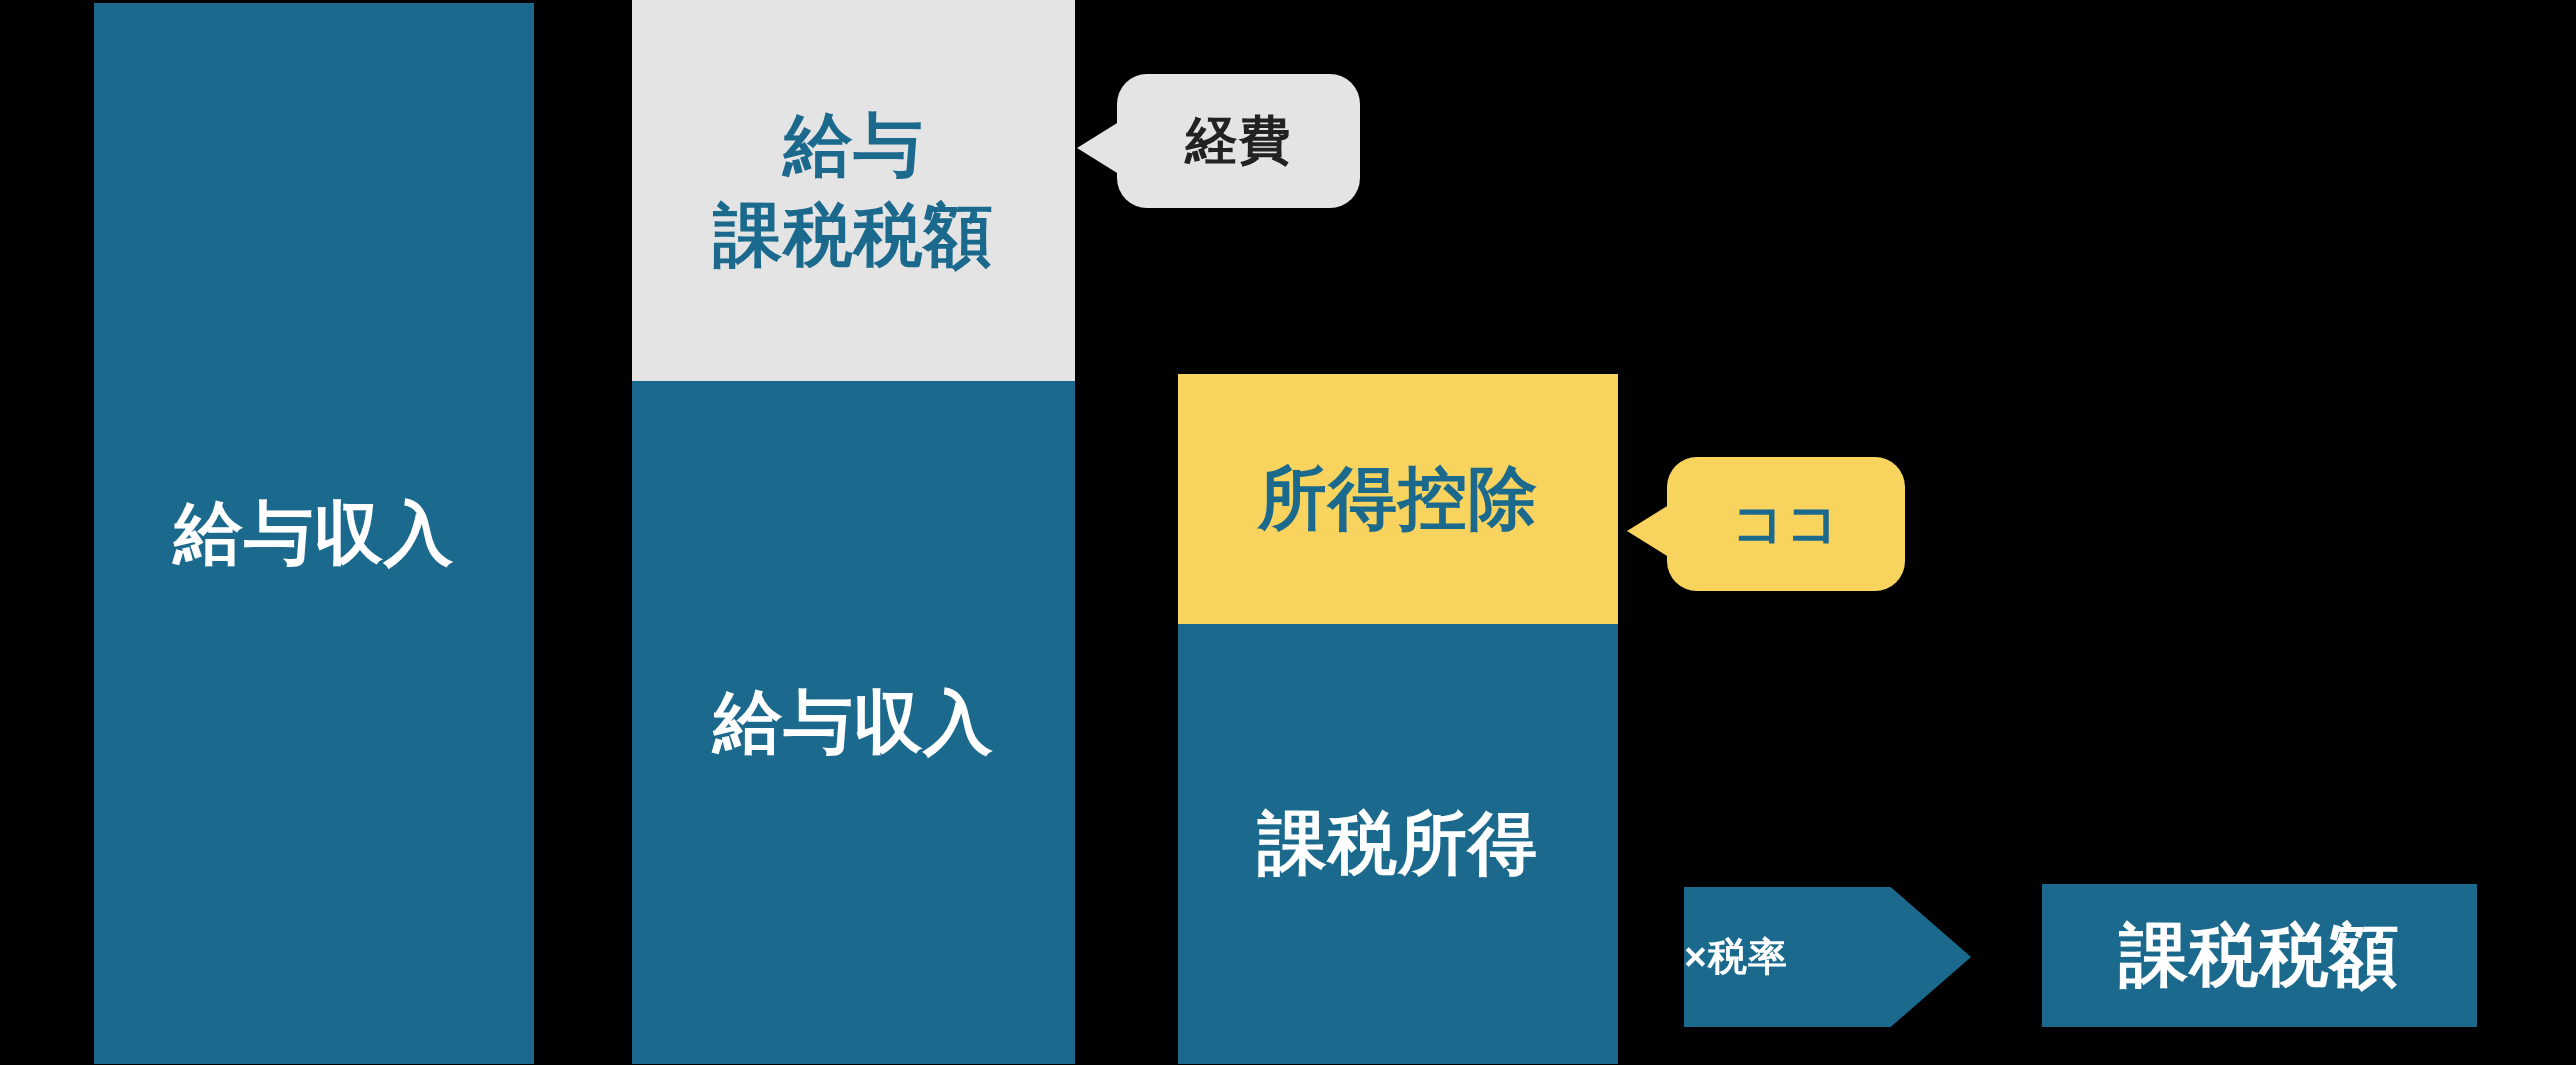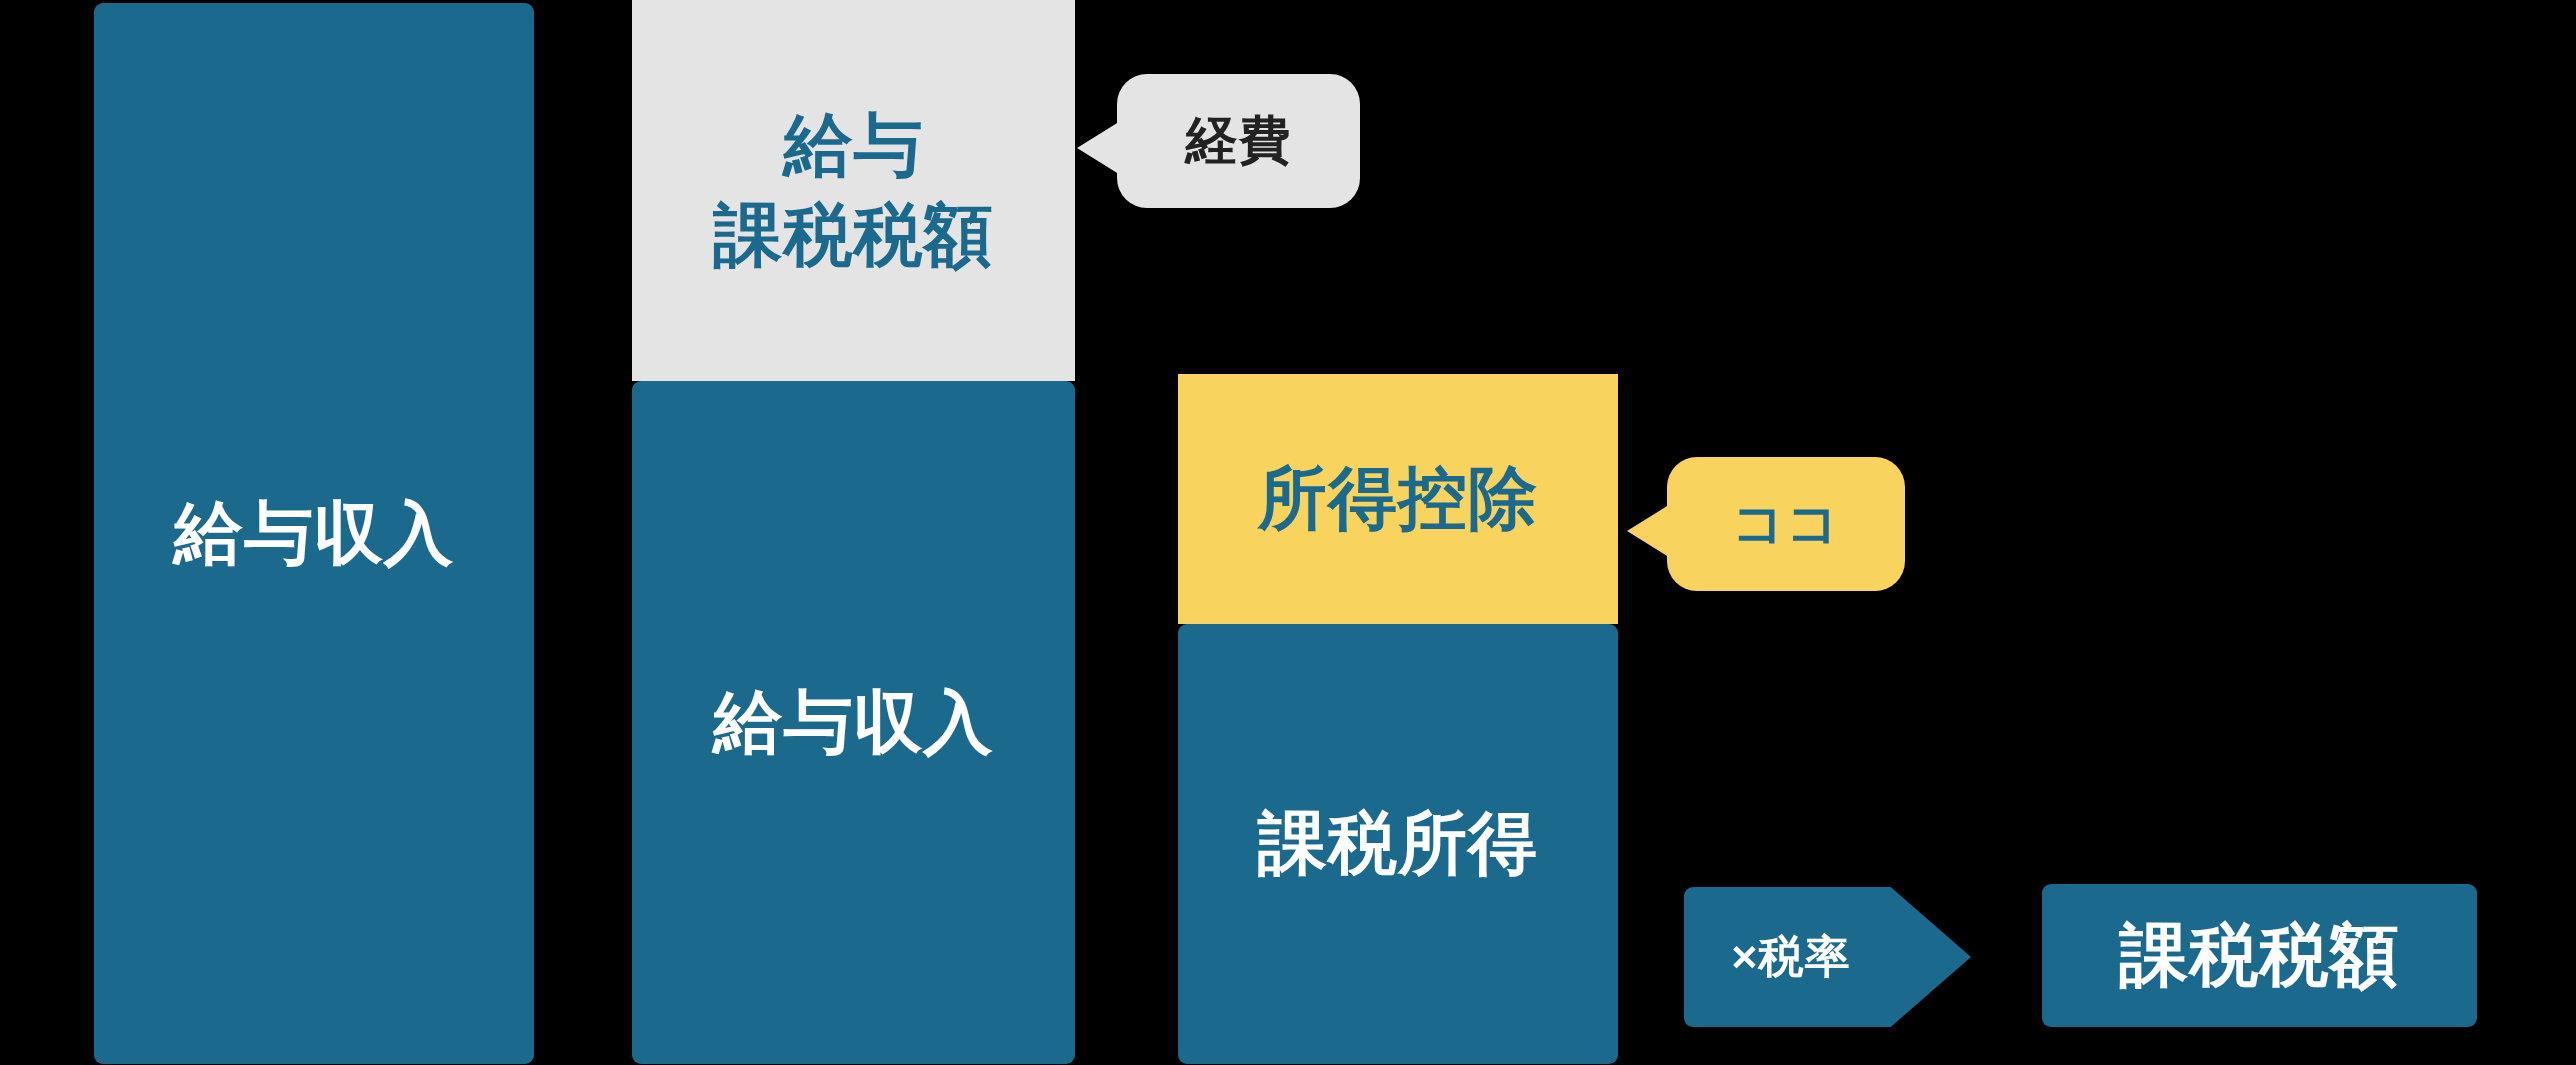--- a/index.html
+++ b/index.html
@@ -21,21 +21,21 @@
     display: flex;
     align-items: center;
     justify-content: center;
     text-align: center;
   }
   .lbl {
     white-space: pre-line;
     line-height: 1.3;
     letter-spacing: 1.1px;
   }
-  .teal-bg   { background: var(--teal, #1b6a8e); border-radius: 9px; }
+  .teal-bg   { background: var(--teal, #1b6a8e); }
   .gray-bg   { background: var(--gray, #e4e4e4); }
   .yellow-bg { background: var(--yellow, #f8d45f); }
   .white-txt { color: var(--white, #ffffff); }
   .teal-txt  { color: var(--teal, #1b6a8e); }
   .dark-txt  { color: var(--dark, #222222); }
   .bar-label { font-size: 69px; }
 
   
   .bar1        { left: 94px;  top: 3.3px;    width: 440px; height: 1061px; }
   .bar2-top    { left: 632px; top: 0;      width: 443px; height: 381px; }
@@ -70,24 +70,24 @@
   
   .arrow {
     position: absolute;
     left: 1684px;
     top: 887px;
     width: 287px;
     height: 140px;
     clip-path: polygon(0 0, 72% 0, 100% 50%, 72% 100%, 0 100%);
     display: flex;
     align-items: center;
-    justify-content: center;
+    justify-content: flex-start;
     padding-right: 73px;
     box-sizing: border-box;
-    font-size: 45px;
+    font-size: 39px;
   }
   .result {
     left: 2029px;
     top: 884px;
     width: 435px;
     height: 143px;
     font-size: 69px;
     margin-left: 13px;
   }
 </style>

